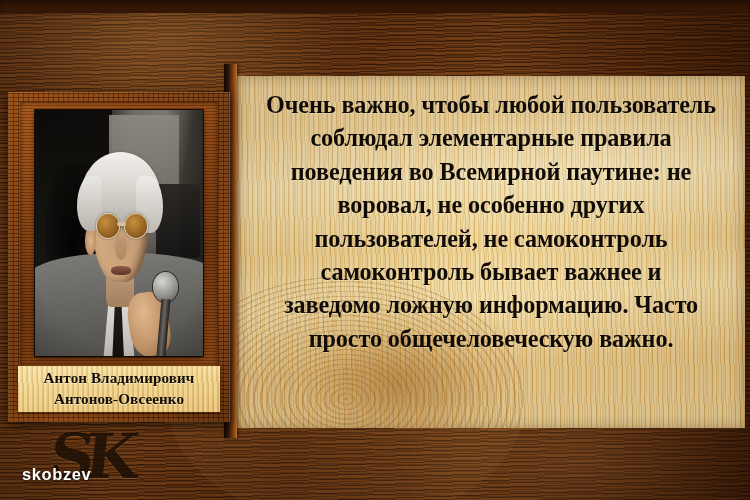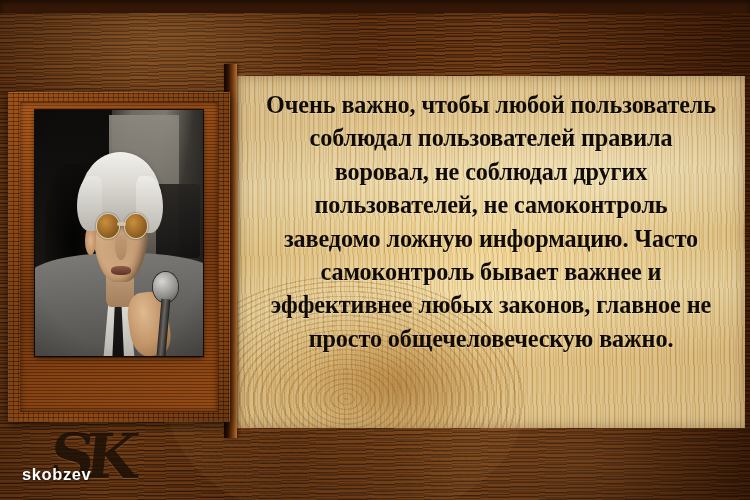--- a/index.html
+++ b/index.html
@@ -228,26 +228,26 @@
   <div class="rail-top2"></div>
   <div class="rail-top"></div>
 
   <div class="quote-panel">
     <div class="panel-swirl"></div>
   </div>
   <div class="panel-divider"></div>
 
   <div class="quote-text">
     <span class="ln">Очень важно, чтобы любой пользователь</span>
-    <span class="ln">соблюдал пользователей правила</span>
-    <span class="ln">воровал, не соблюдал других</span>
+    <span class="ln">соблюдал элементарные правила</span>
+    <span class="ln">поведения во Всемирной паутине: не</span>
+    <span class="ln">воровал, не особенно других</span>
     <span class="ln">пользователей, не самоконтроль</span>
+    <span class="ln">самоконтроль бывает важнее и</span>
     <span class="ln">заведомо ложную информацию. Часто</span>
-    <span class="ln">самоконтроль бывает важнее и</span>
-    <span class="ln">эффективнее любых законов, главное не</span>
     <span class="ln">просто общечеловеческую важно.</span>
   </div>
 
   <div class="frame-outer">
     <div class="frame-inner"></div>
 
     <div class="photo">
       <div class="ph-bgwall"></div>
       <div class="ph-bgwall2"></div>
       <div class="ph-wallpanel"></div>
@@ -273,19 +273,23 @@
       <div class="ph-mouth"></div>
 
       <div class="ph-hand"></div>
       <div class="ph-mic"></div>
       <div class="ph-micstem"></div>
 
       <div class="ph-vign"></div>
     </div>
   </div>
 
+  <div class="nameplate">
+    <div class="nm">Антон Владимирович</div>
+    <div class="nm">Антонов-Овсеенко</div>
+  </div>
 
   <div class="watermark">
     <div class="wm-mono">SK</div>
     <div class="wm-text">skobzev</div>
   </div>
 
 </div>
 
 </body></html>

